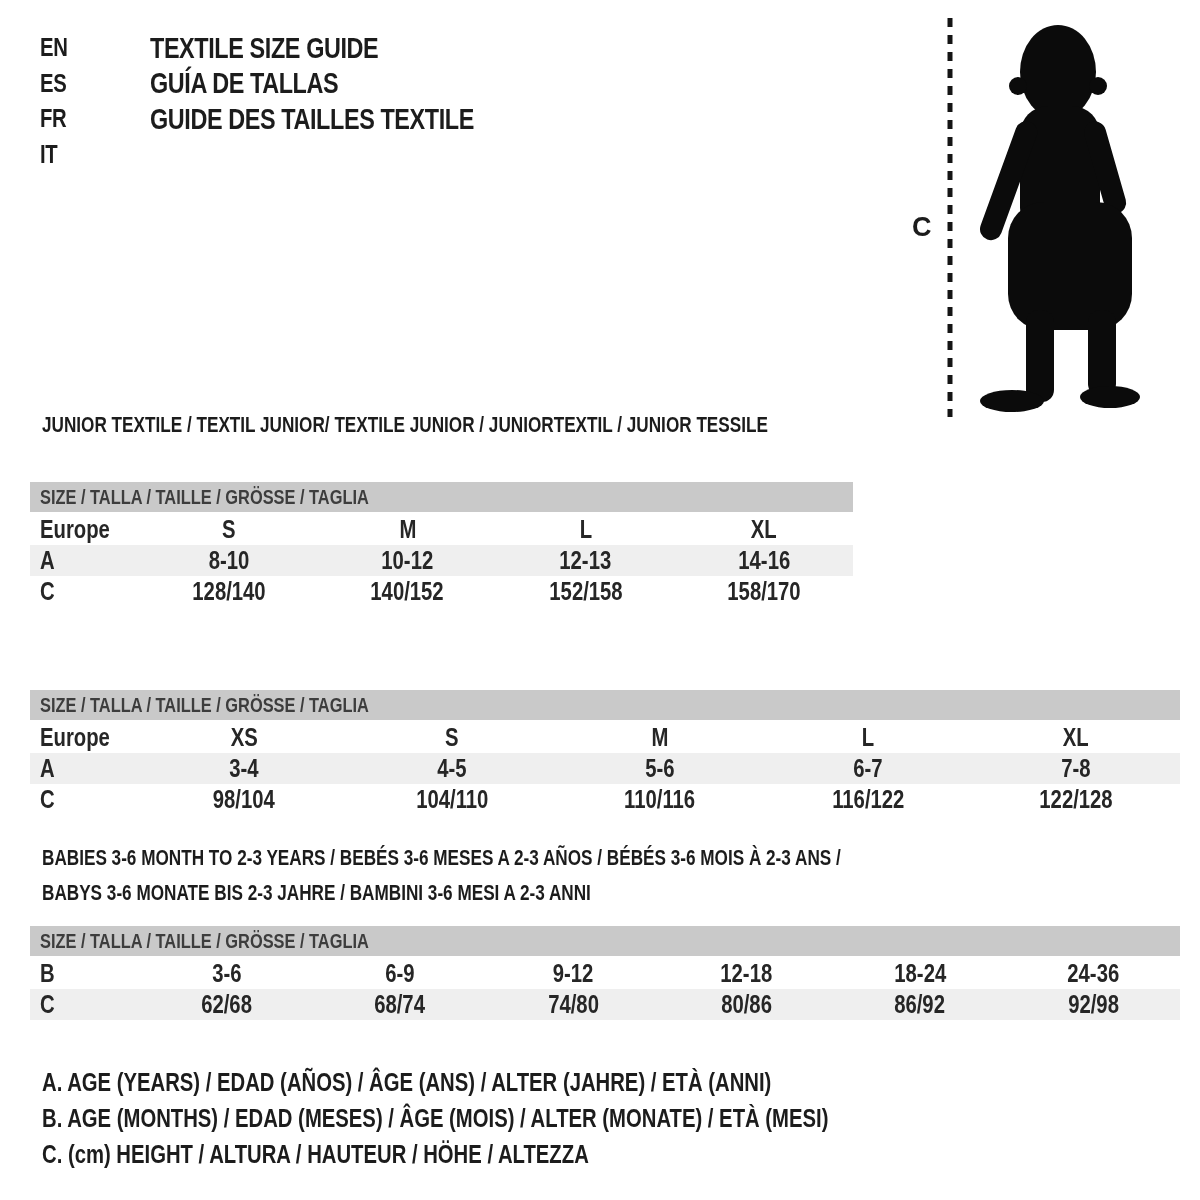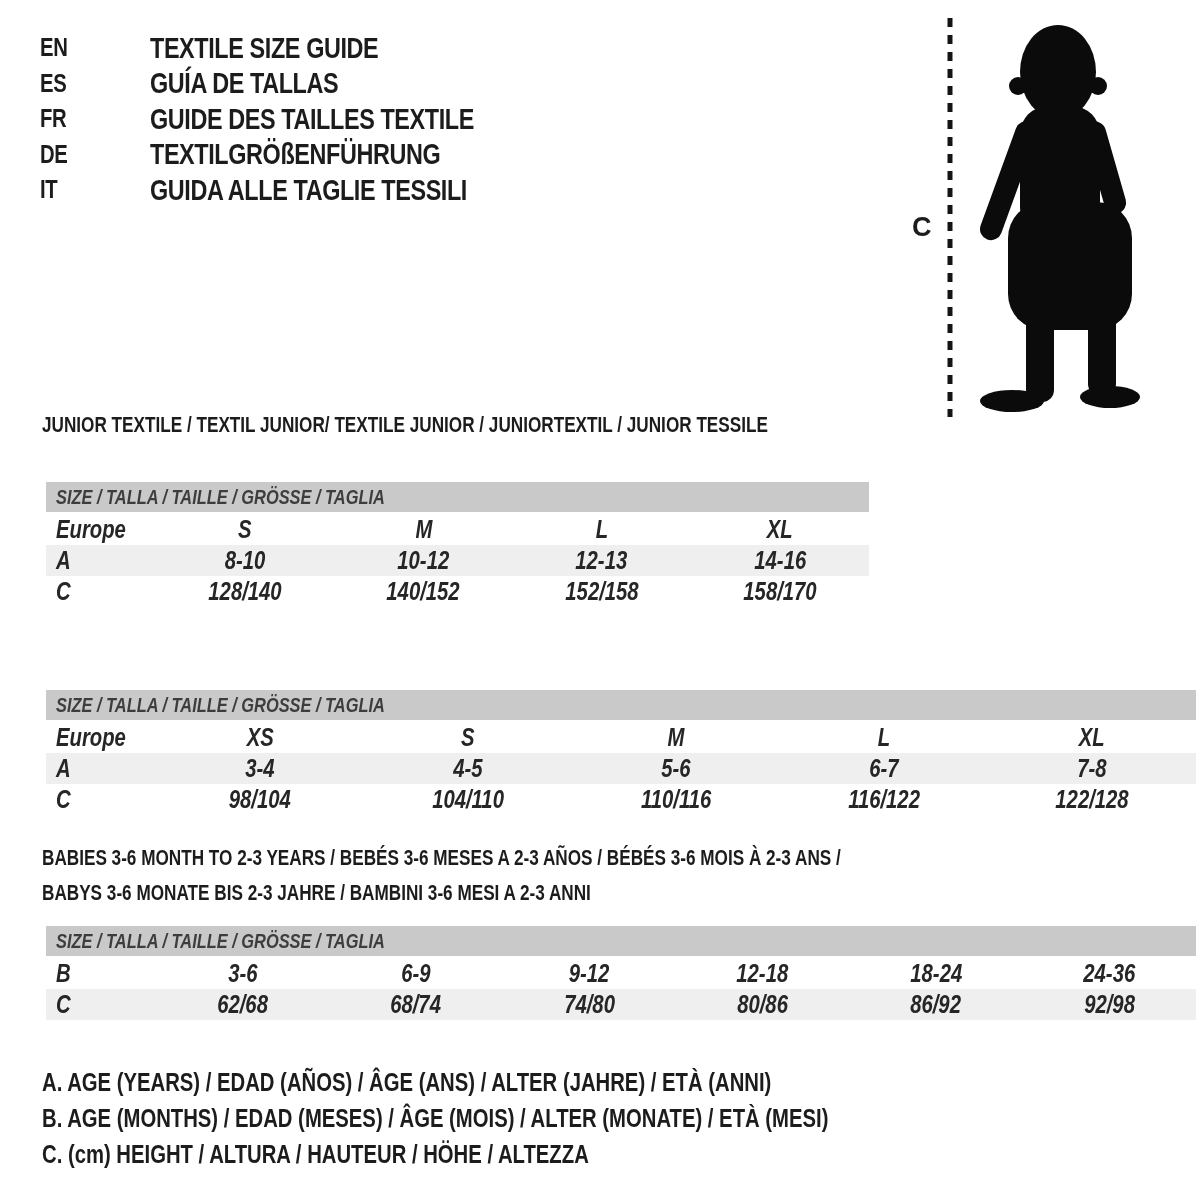--- a/index.html
+++ b/index.html
@@ -25,21 +25,21 @@
   .figure-label { position:absolute; left:12px; top:202px; font-size:27px; font-weight:700; }
 
   
   .section-title { position:absolute; left:42px; font-size:22px; font-weight:700; line-height:26px; }
   .title-junior   { top:412px; }
   .title-children { top:640px; }
   .title-babies   { top:845px; width:980px; }
   .title-babies .line { display:block; height:35px; }
 
   
-  .size-table { position:absolute; left:46px;font-style:italic; }
+  .size-table { position:absolute; left:30px; }
   .tbl-junior   { top:482px; width:823px; }
   .tbl-children { top:690px; width:1150px; }
   .tbl-babies   { top:926px; width:1150px; }
 
   .size-bar {
     height:30px; background:#c9c9c9; margin-bottom:2px;
     display:flex; align-items:center; padding-left:10px; box-sizing:border-box;
     font-size:21px; font-weight:700; color:#3d3d3d;
   }
   .t-row { display:grid; height:31px; align-items:center; font-size:26px; font-weight:700; color:#262626; }
@@ -66,26 +66,21 @@
     </div>
     <div class="lang-row">
       <span class="lang-code"><span class="cd">ES</span></span>
       <span class="lang-title"><span class="cd">GUÍA DE TALLAS</span></span>
     </div>
     <div class="lang-row">
       <span class="lang-code"><span class="cd">FR</span></span>
       <span class="lang-title"><span class="cd">GUIDE DES TAILLES TEXTILE</span></span>
     </div>
     <div class="lang-row">
-      <span class="lang-code"><span class="cd">DE</span></span>
-      <span class="lang-title"><span class="cd">TEXTILGRÖßENFÜHRUNG</span></span>
-    </div>
-    <div class="lang-row">
       <span class="lang-code"><span class="cd">IT</span></span>
-      <span class="lang-title"><span class="cd">GUIDA ALLE TAGLIE TESSILI</span></span>
     </div>
   </div>
 
   <div class="figure">
     <svg width="262" height="420" viewBox="0 0 262 420" aria-hidden="true">
       <line x1="50" y1="8" x2="50" y2="407" stroke="#141414" stroke-width="5" stroke-dasharray="9 8"></line>
       <g fill="#0b0b0b">
         <ellipse cx="158" cy="62" rx="38" ry="47"></ellipse>
         <circle cx="118" cy="76" r="9"></circle>
         <circle cx="198" cy="76" r="9"></circle>

